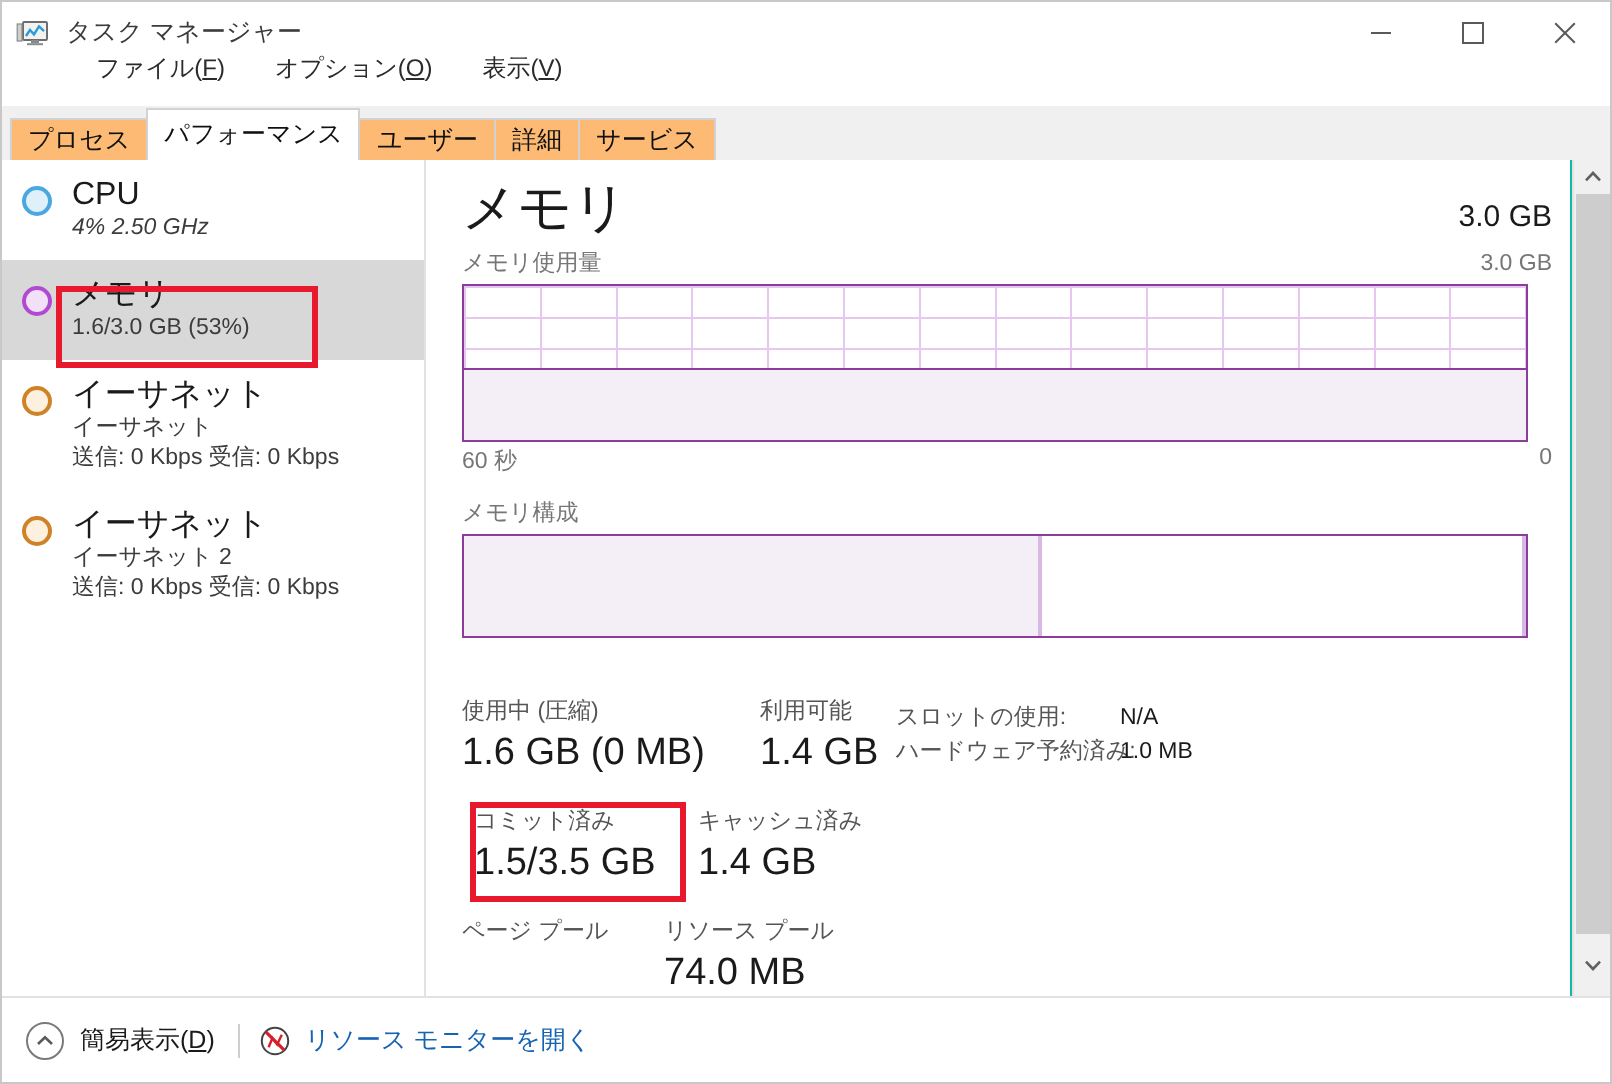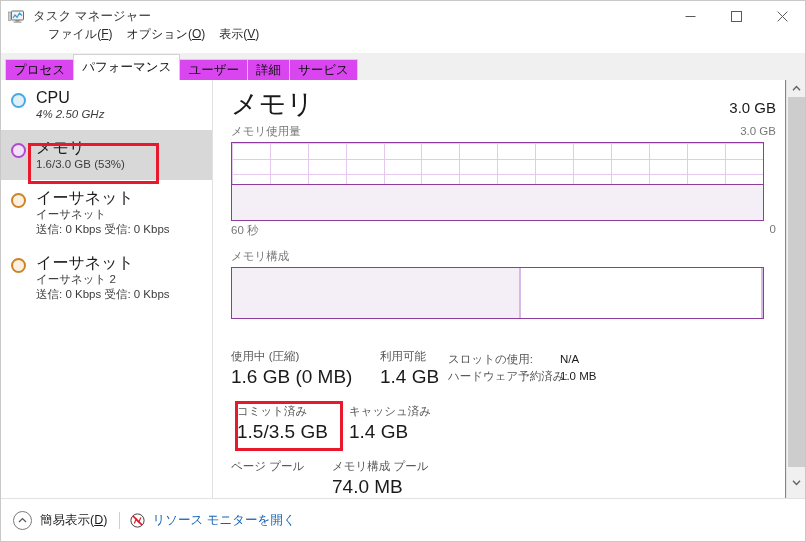--- a/index.html
+++ b/index.html
@@ -62,21 +62,21 @@
     width: 804px; height: 21px;
     display: flex;
     align-items: flex-start;
     background: #ffffff;
     padding-left: 34px;
   }
   .menu-item {
     font-size: 12px;
     color: #2b2b2b;
     padding: 2px 7px 2px 7px;
-    margin-left: 0;
+    margin-left: 11px;
     white-space: nowrap;
   }
   .menu-item:first-child { margin-left: 6px; }
 
   
   .tabstrip {
     position: absolute;
     left: 0; top: 52px;
     width: 804px; height: 27px;
     background: #f0f0f0;
@@ -88,21 +88,21 @@
     display: flex;
     align-items: flex-end;
     height: 27px;
   }
   .tab {
     font-size: 12.5px;
     color: #101010;
     height: 21px;
     line-height: 21px;
     padding: 0 8px;
-    background: #d946ef;
+    background: #fdba74;
     border: 1px solid #d2d2d2;
     border-bottom: none;
     margin-right: -1px;
     white-space: nowrap;
     box-sizing: border-box;
   }
   .tab.selected {
     background: #ffffff;
     height: 26px;
     line-height: 25px;
@@ -514,21 +514,21 @@
           <div class="stat-block" style="left:118px; top:55px;">
             <div class="stat-label">キャッシュ済み</div>
             <div class="stat-value">1.4 GB</div>
           </div>
 
           <div class="stat-block" style="left:0; top:110px;">
             <div class="stat-label">ページ プール</div>
           </div>
 
           <div class="stat-block" style="left:101px; top:110px;">
-            <div class="stat-label">メモリ構成 プール</div>
+            <div class="stat-label">リソース プール</div>
             <div class="stat-value">74.0 MB</div>
           </div>
 
           <div class="redbox" style="left: 4px; top: 52px; width: 108px; height: 50px; border-color: rgb(232, 25, 44);"></div>
         </div>
 
       </div>
     </div>
   </div>
 

